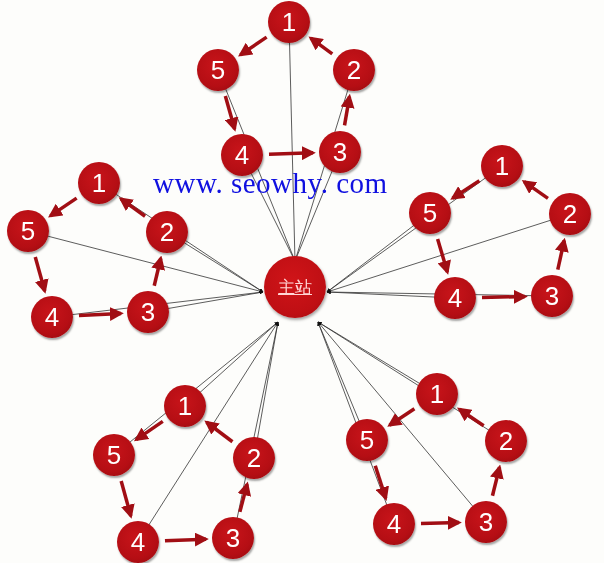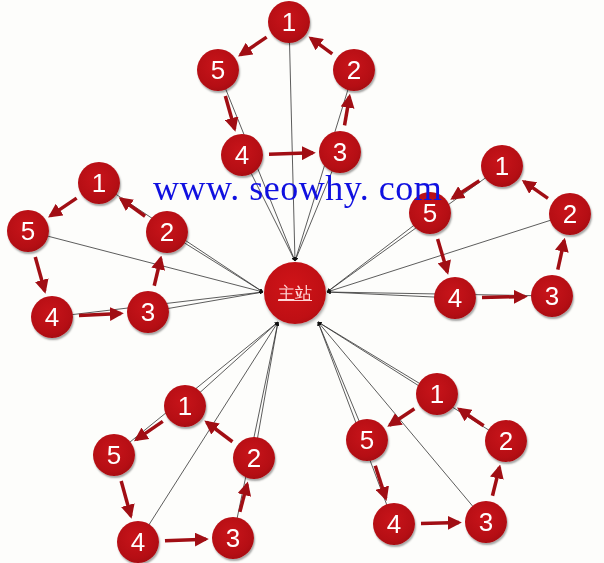--- a/index.html
+++ b/index.html
@@ -7,21 +7,21 @@
   #canvas { position:absolute; left:0; top:0; width:604px; height:563px; }
   .node { position:absolute; width:42px; height:42px; margin-left:-21px; margin-top:-21px; border-radius:50%;
           background: radial-gradient(circle at 45% 40%, #c8141a 0%, #b50e14 60%, #8e0a0e 100%);
           box-shadow: 1px 2px 2px rgba(0,0,0,0.35);
           color:#fff; font-family:"Liberation Sans", sans-serif; font-size:26px; line-height:42px; text-align:center; }
   .hub { position:absolute; width:62px; height:62px; margin-left:-31px; margin-top:-31px; border-radius:50%;
          background: radial-gradient(circle at 45% 40%, #d01418 0%, #bf0f14 65%, #9a0b10 100%);
          box-shadow: 1px 2px 3px rgba(0,0,0,0.35);
          color:#ffd6d6; font-family:"DejaVu Serif", serif; font-size:17px; line-height:62px; text-align:center; }
   .watermark { position:absolute; left:153px; top:167px; color:#1010e0;
-               font-family:"Liberation Serif", serif; font-size:36px; letter-spacing:0.5px; white-space:nowrap; }
+               font-family:"Liberation Serif", serif; font-size:29px; letter-spacing:0.5px; white-space:nowrap; }
 </style>
 </head>
 <body>
 
 <svg id="canvas" width="604" height="563" viewBox="0 0 604 563">
   <defs>
     <marker id="redhead" viewBox="0 0 10 10" refX="8" refY="5" markerWidth="4" markerHeight="4" orient="auto">
       <path d="M0,0 L10,5 L0,10 z" fill="#a10e14"></path>
     </marker>
     <marker id="blackhead" viewBox="0 0 10 10" refX="9" refY="5" markerWidth="5" markerHeight="5" orient="auto">
@@ -105,17 +105,17 @@
     <div class="node" style="left: 233px; top: 538px;">3</div>
     <div class="node" style="left: 138px; top: 542px;">4</div>
     <div class="node" style="left: 114px; top: 455px;">5</div>
     <div class="node" style="left: 437px; top: 394px;">1</div>
     <div class="node" style="left: 506px; top: 441px;">2</div>
     <div class="node" style="left: 486px; top: 522px;">3</div>
     <div class="node" style="left: 394px; top: 524px;">4</div>
     <div class="node" style="left: 367px; top: 440px;">5</div>
   </div>
 
-<div class="hub" id="hub" style="left: 295px; top: 293px; text-decoration: underline;">
+<div class="hub" id="hub" style="left: 295px; top: 287px; text-decoration: underline;">
   <span>主站</span>
 </div>
 
 <div class="watermark">www. seowhy. com</div>
 
 </body></html>

